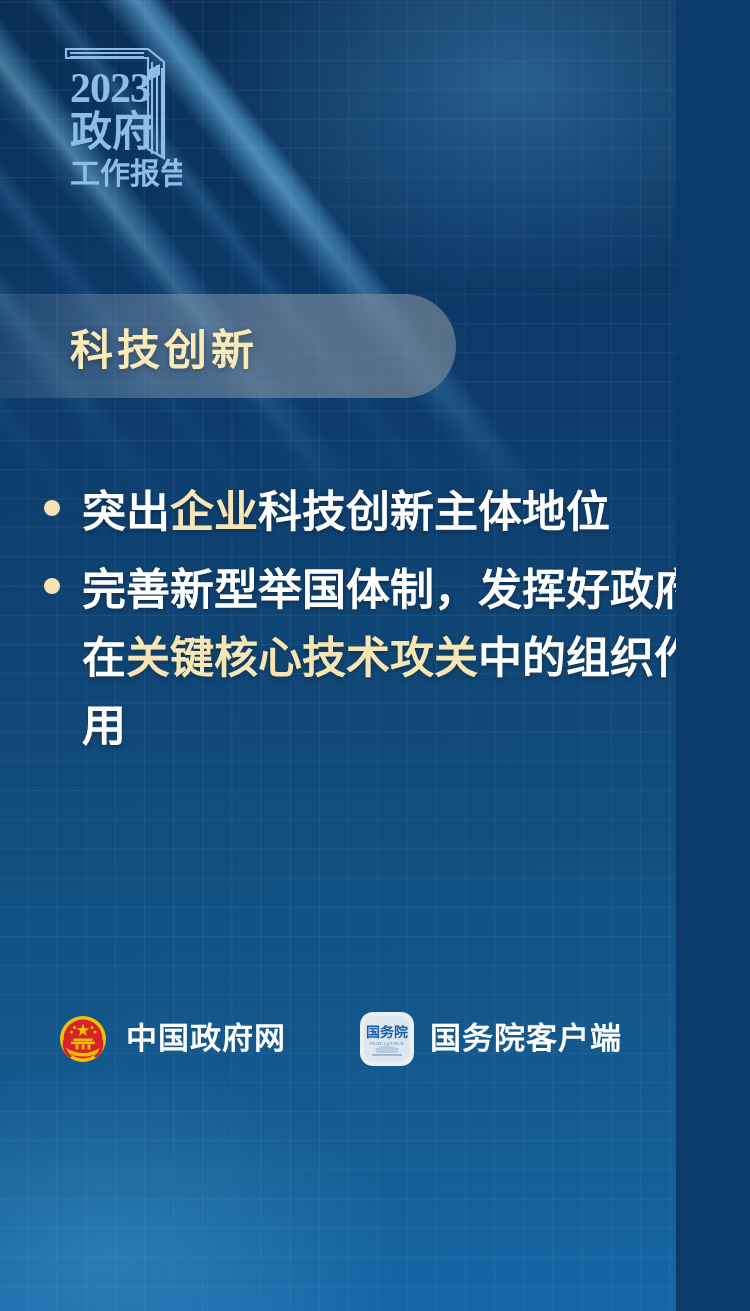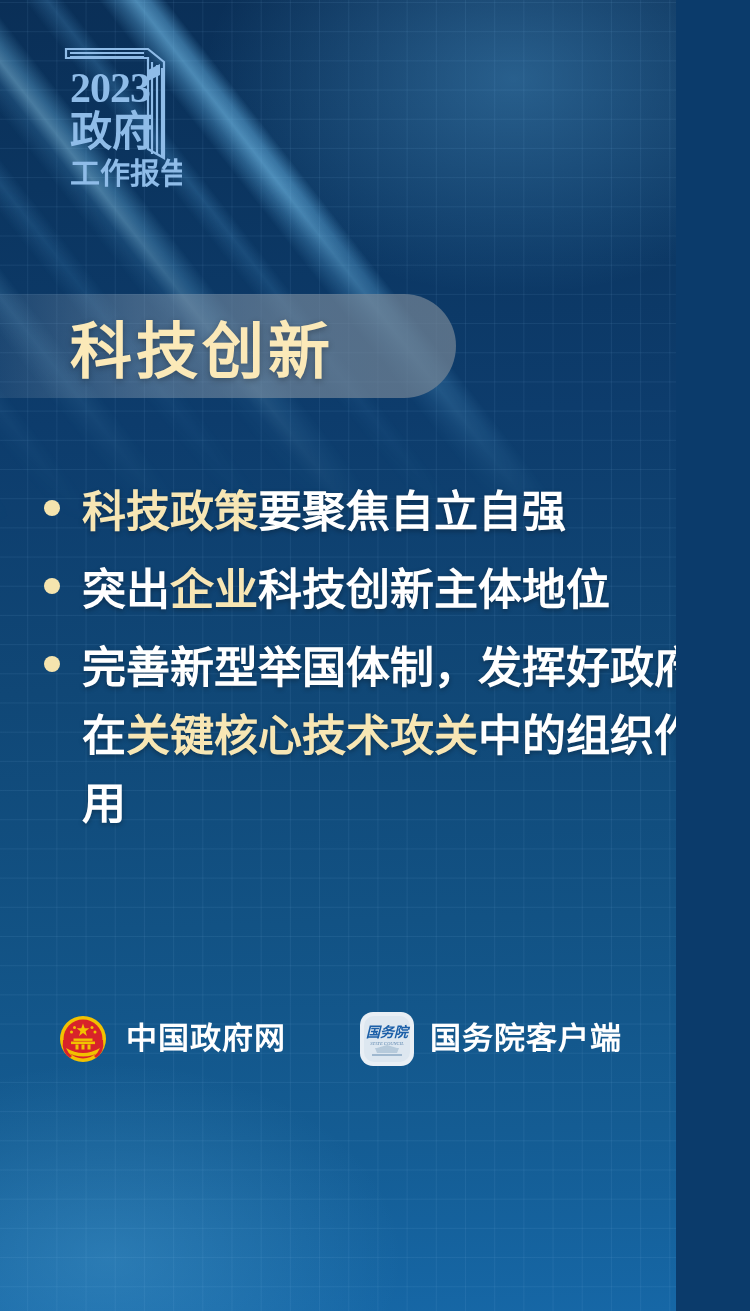--- a/index.html
+++ b/index.html
@@ -97,21 +97,21 @@
     border-radius: 0 52px 52px 0;
     background: linear-gradient(to right, rgba(173,190,207,0.10) 0%, rgba(150,168,186,0.38) 30%, rgba(126,143,160,0.62) 62%, rgba(116,132,148,0.72) 100%);
   }
   .section-title {
     position: absolute;
     left: 70px;
     top: 296px;
     height: 100px;
     display: flex;
     align-items: center;
-    font-size: 62px;
+    font-size: 43px;
     font-weight: 700;
     letter-spacing: 4px;
     color: #fbe9b8;
     text-shadow: 0 2px 6px rgba(0,0,0,0.28);
     white-space: nowrap;
   }
 
   
   .bullet-list {
     position: absolute;
@@ -160,21 +160,20 @@
   }
   .footer-brand {
     display: flex;
     align-items: center;
     gap: 14px;
   }
   .footer-mark {
     flex: 0 0 auto;
     width: 58px;
     height: 58px;
-    font-style: italic;
   }
   .footer-mark svg { display: block; width: 100%; height: 100%; }
   .footer-words { display: flex; flex-direction: column; gap: 45px; }
   .footer-cn {
     font-size: 31px;
     font-weight: 700;
     color: #ffffff;
     letter-spacing: 1px;
     line-height: 1.08;
     white-space: nowrap;
@@ -218,24 +217,20 @@
       <text x="26" y="64" font-family="Liberation Serif, DejaVu Serif, serif" font-size="42" font-weight="700" fill="#8fbce8" letter-spacing="-1">2023</text>
       <text x="26" y="108" font-family="Liberation Sans, DejaVu Sans, sans-serif" font-size="42" font-weight="700" fill="#8fbce8" letter-spacing="0">政府</text>
       <text x="26" y="146" font-family="Liberation Sans, DejaVu Sans, sans-serif" font-size="30" font-weight="700" fill="#8fbce8" letter-spacing="0">工作报告</text>
     </svg>
   </div>
 
   <div class="section-banner"></div>
   <div class="section-title">科技创新</div>
 
   <ul class="bullet-list">
-    <li class="bullet-item">
-      <span class="bullet-dot"></span>
-      <span class="bullet-text"><span class="hl">科技政策</span><span>要聚焦自立自强</span></span>
-    </li>
     <li class="bullet-item">
       <span class="bullet-dot"></span>
       <span class="bullet-text"><span>突出</span><span class="hl">企业</span><span>科技创新主体地位</span></span>
     </li>
     <li class="bullet-item">
       <span class="bullet-dot"></span>
       <span class="bullet-text"><span>完善新型举国体制，发挥好政府在</span><span class="hl">关键核心技术攻关</span><span>中的组织作用</span></span>
     </li>
   </ul>
 

